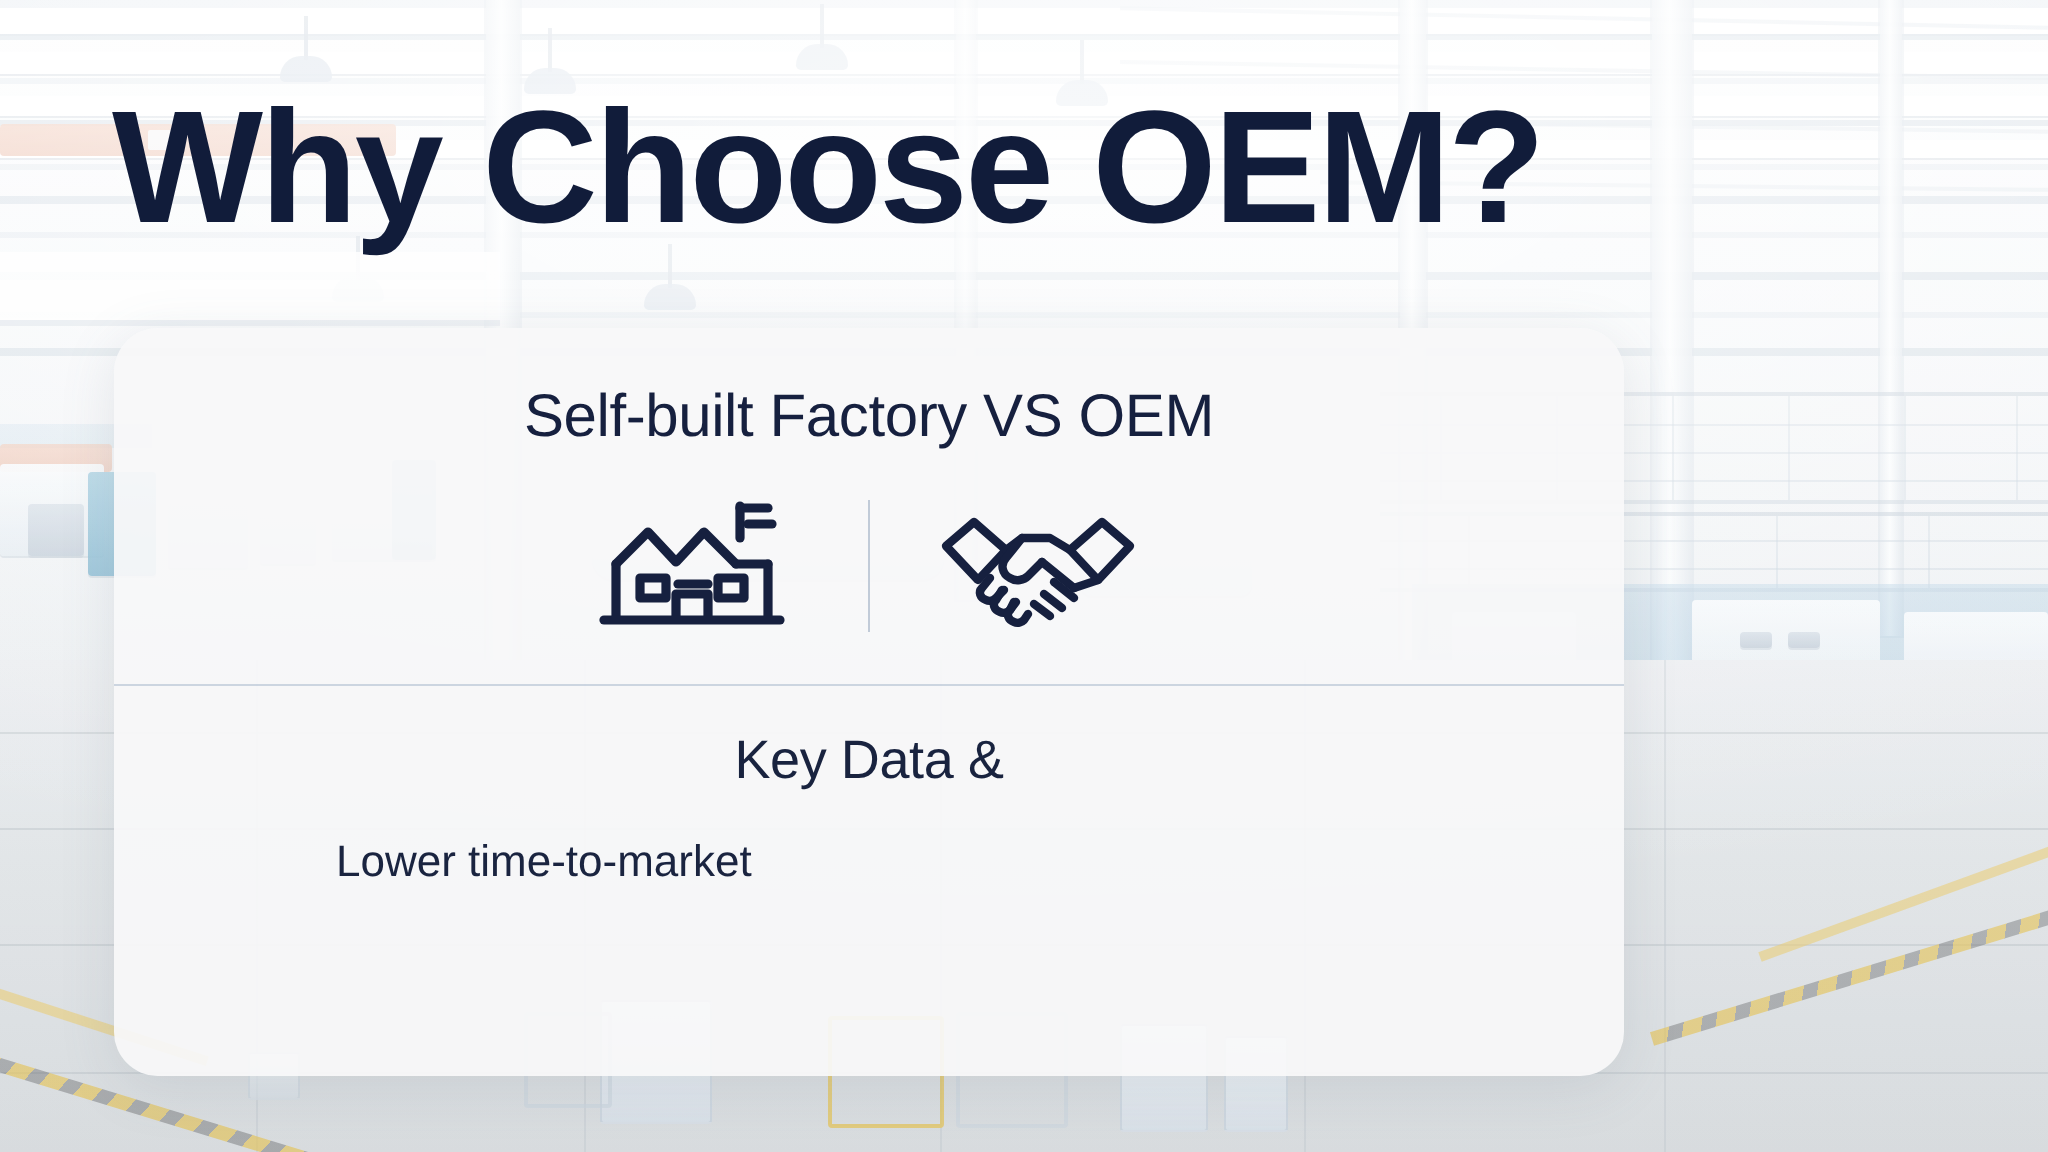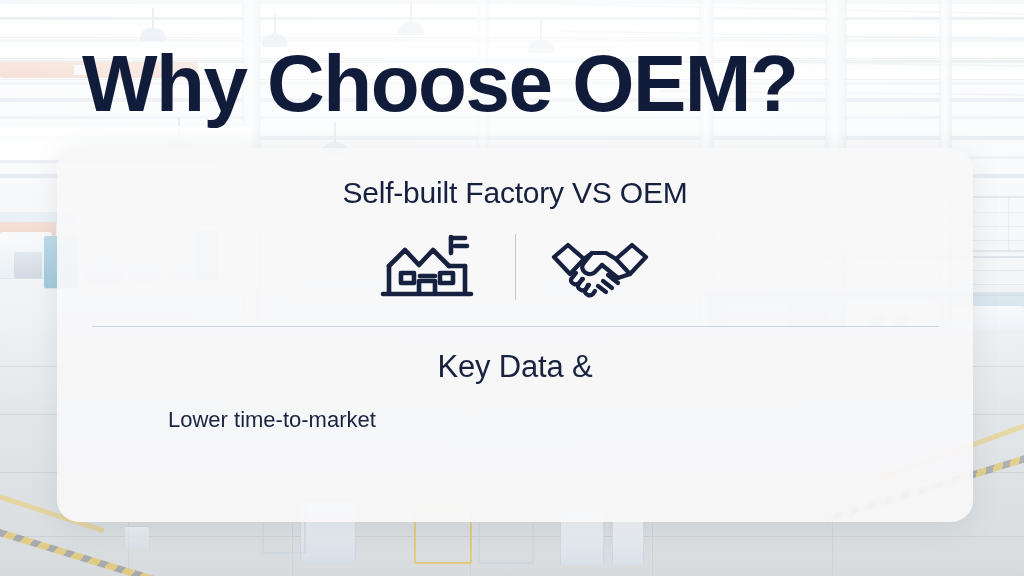--- a/index.html
+++ b/index.html
@@ -148,28 +148,27 @@
   .title {
     position:absolute;
     left:0; right:0; top:44px;
     text-align:left;
     padding-left:56px;
     font-size:80px;
     line-height:1.0;
     font-weight:700;
     letter-spacing:-1.5px;
     color:#111c3a;
-    margin-left:26px;
   }
 
   
   .card {
     position:absolute;
-    left:57px; top:148px;
-    width:916px; height:374px;
+    left:57px; top:164px;
+    width:755px; height:374px;
     background:rgba(247,248,249,.93);
     border-radius:22px;
     box-shadow:0 6px 28px rgba(96,112,130,.14);
     overflow:hidden;
   }
 
   .card-head {
     text-align:center;
     font-size:30px;
     font-weight:400;
@@ -199,21 +198,21 @@
   }
 
   .hdivider {
     margin:22px auto 0 auto;
     width:847px; height:1px;
     background:rgba(198,208,221,.9);
   }
 
   .key-label {
     text-align:center;
-    font-size:31px;
+    font-size:27px;
     font-weight:400;
     color:#19233f;
     margin-top:22px;
     letter-spacing:-.2px;
   }
 
   .big-stat {
     text-align:center;
     font-size:41px;
     font-weight:700;

